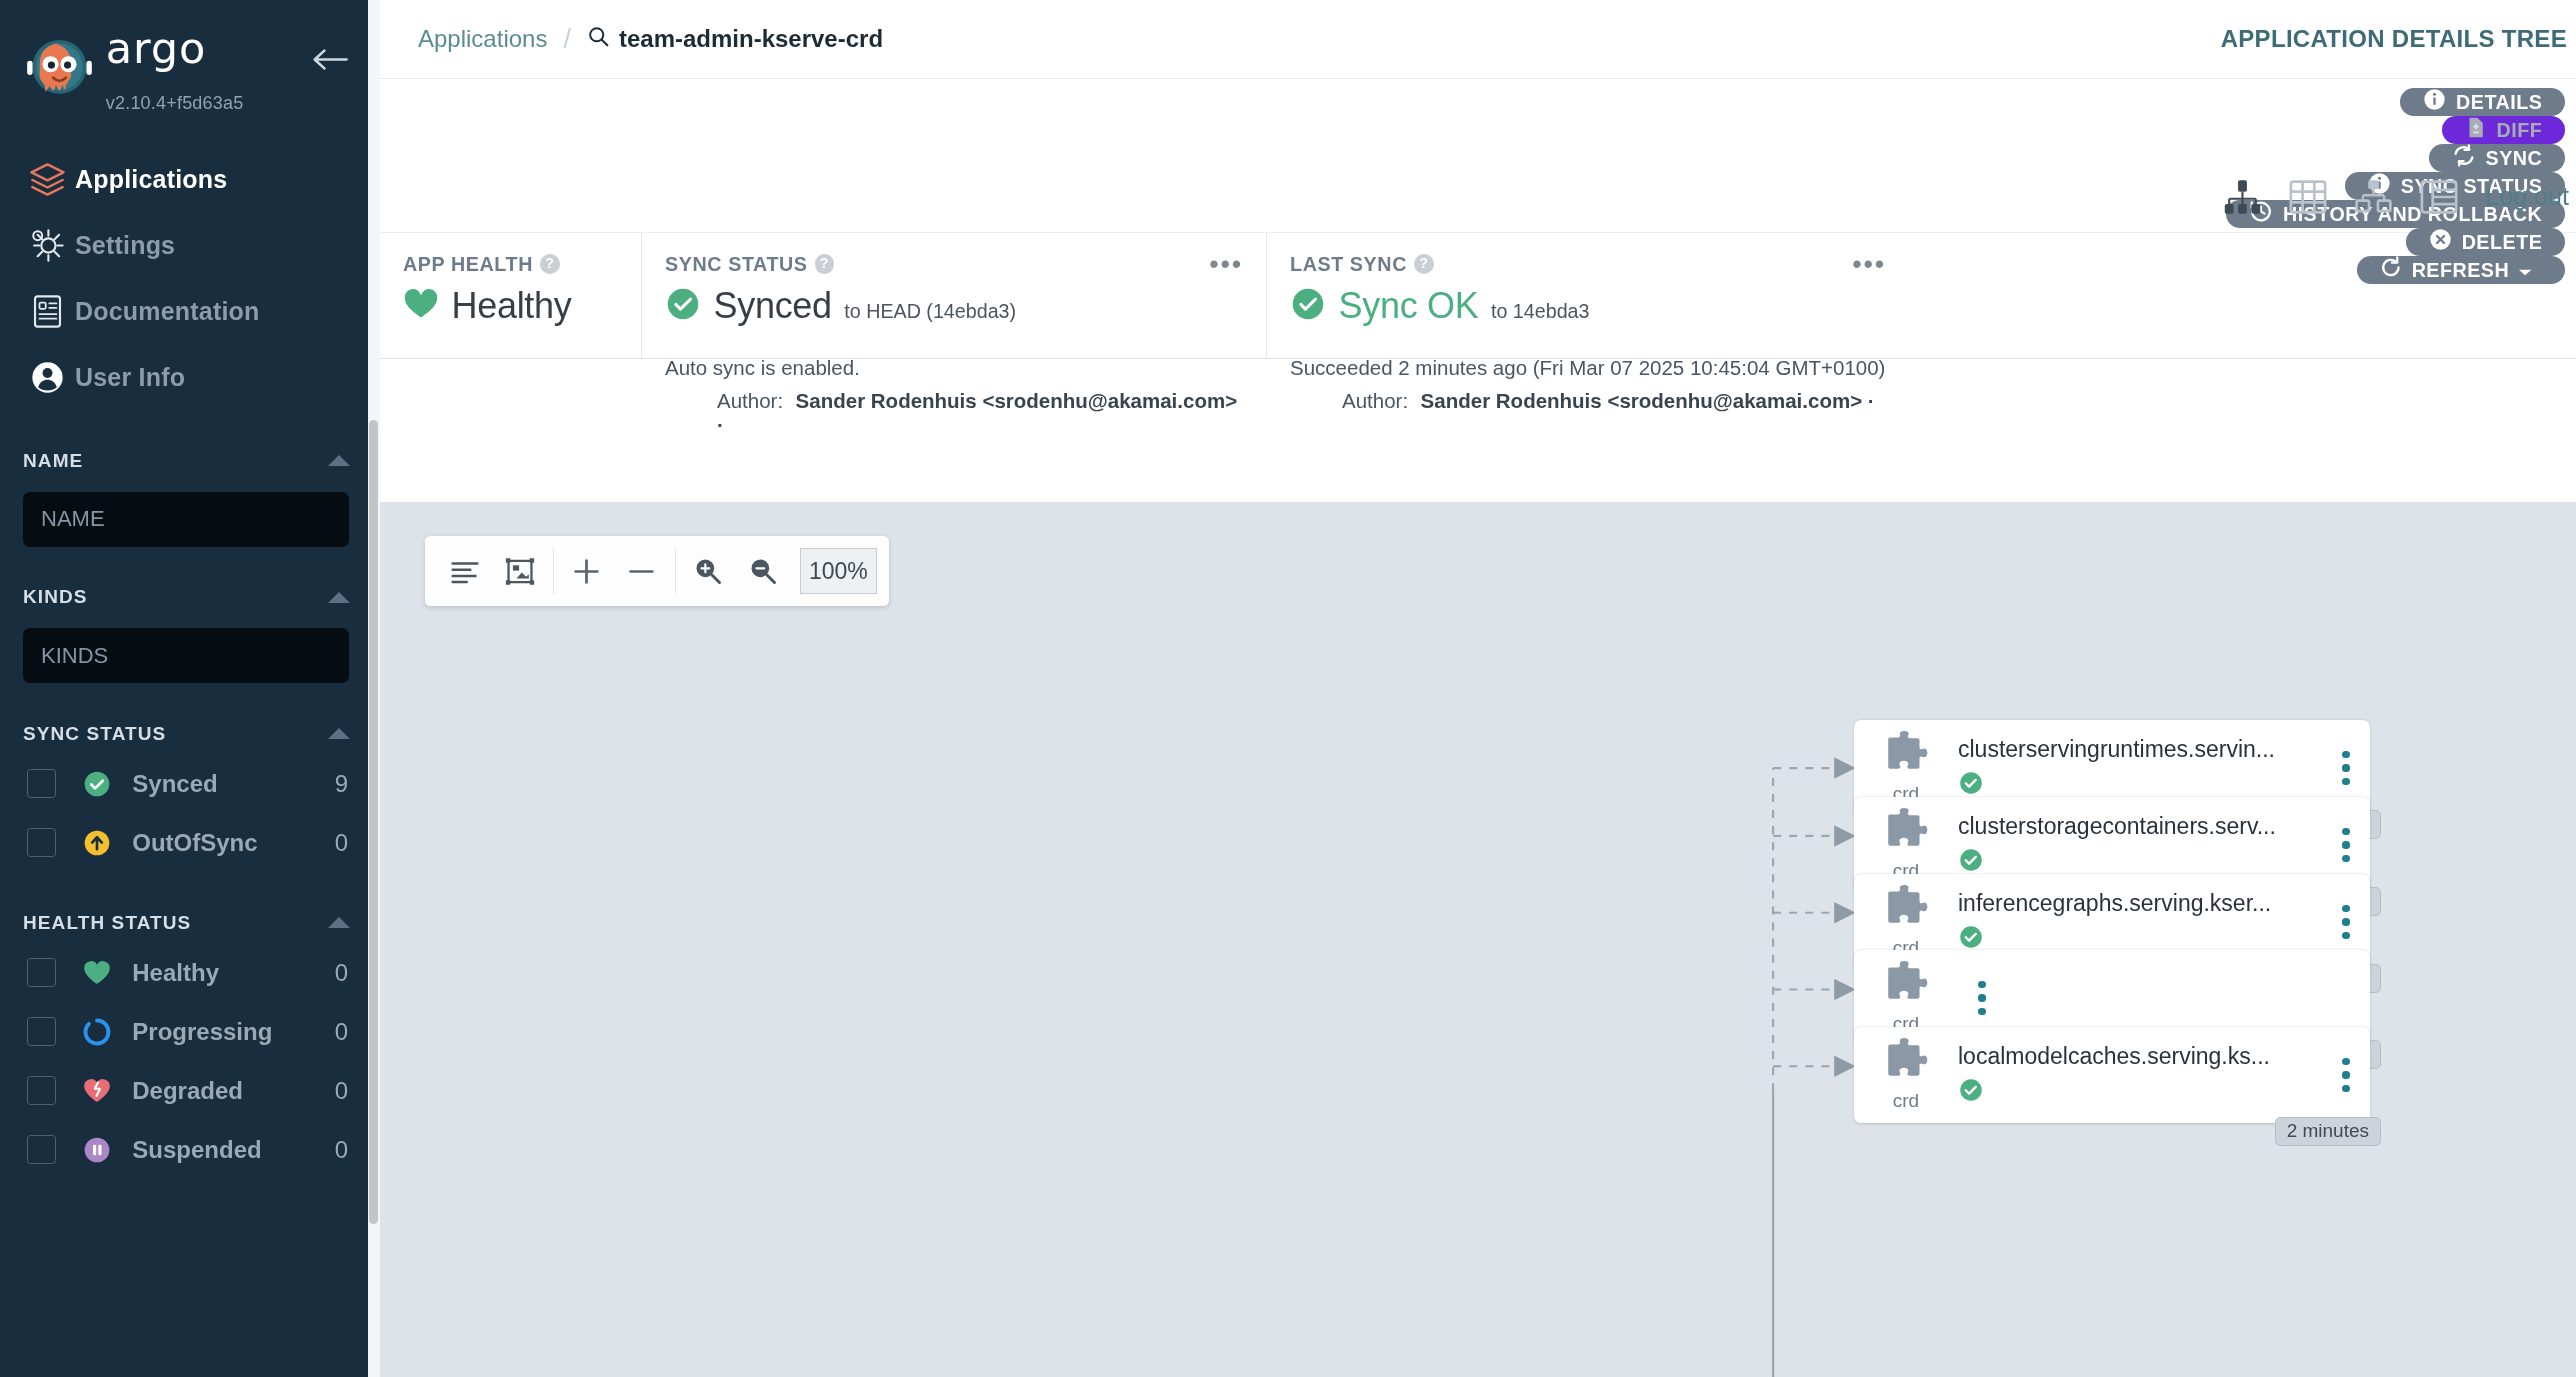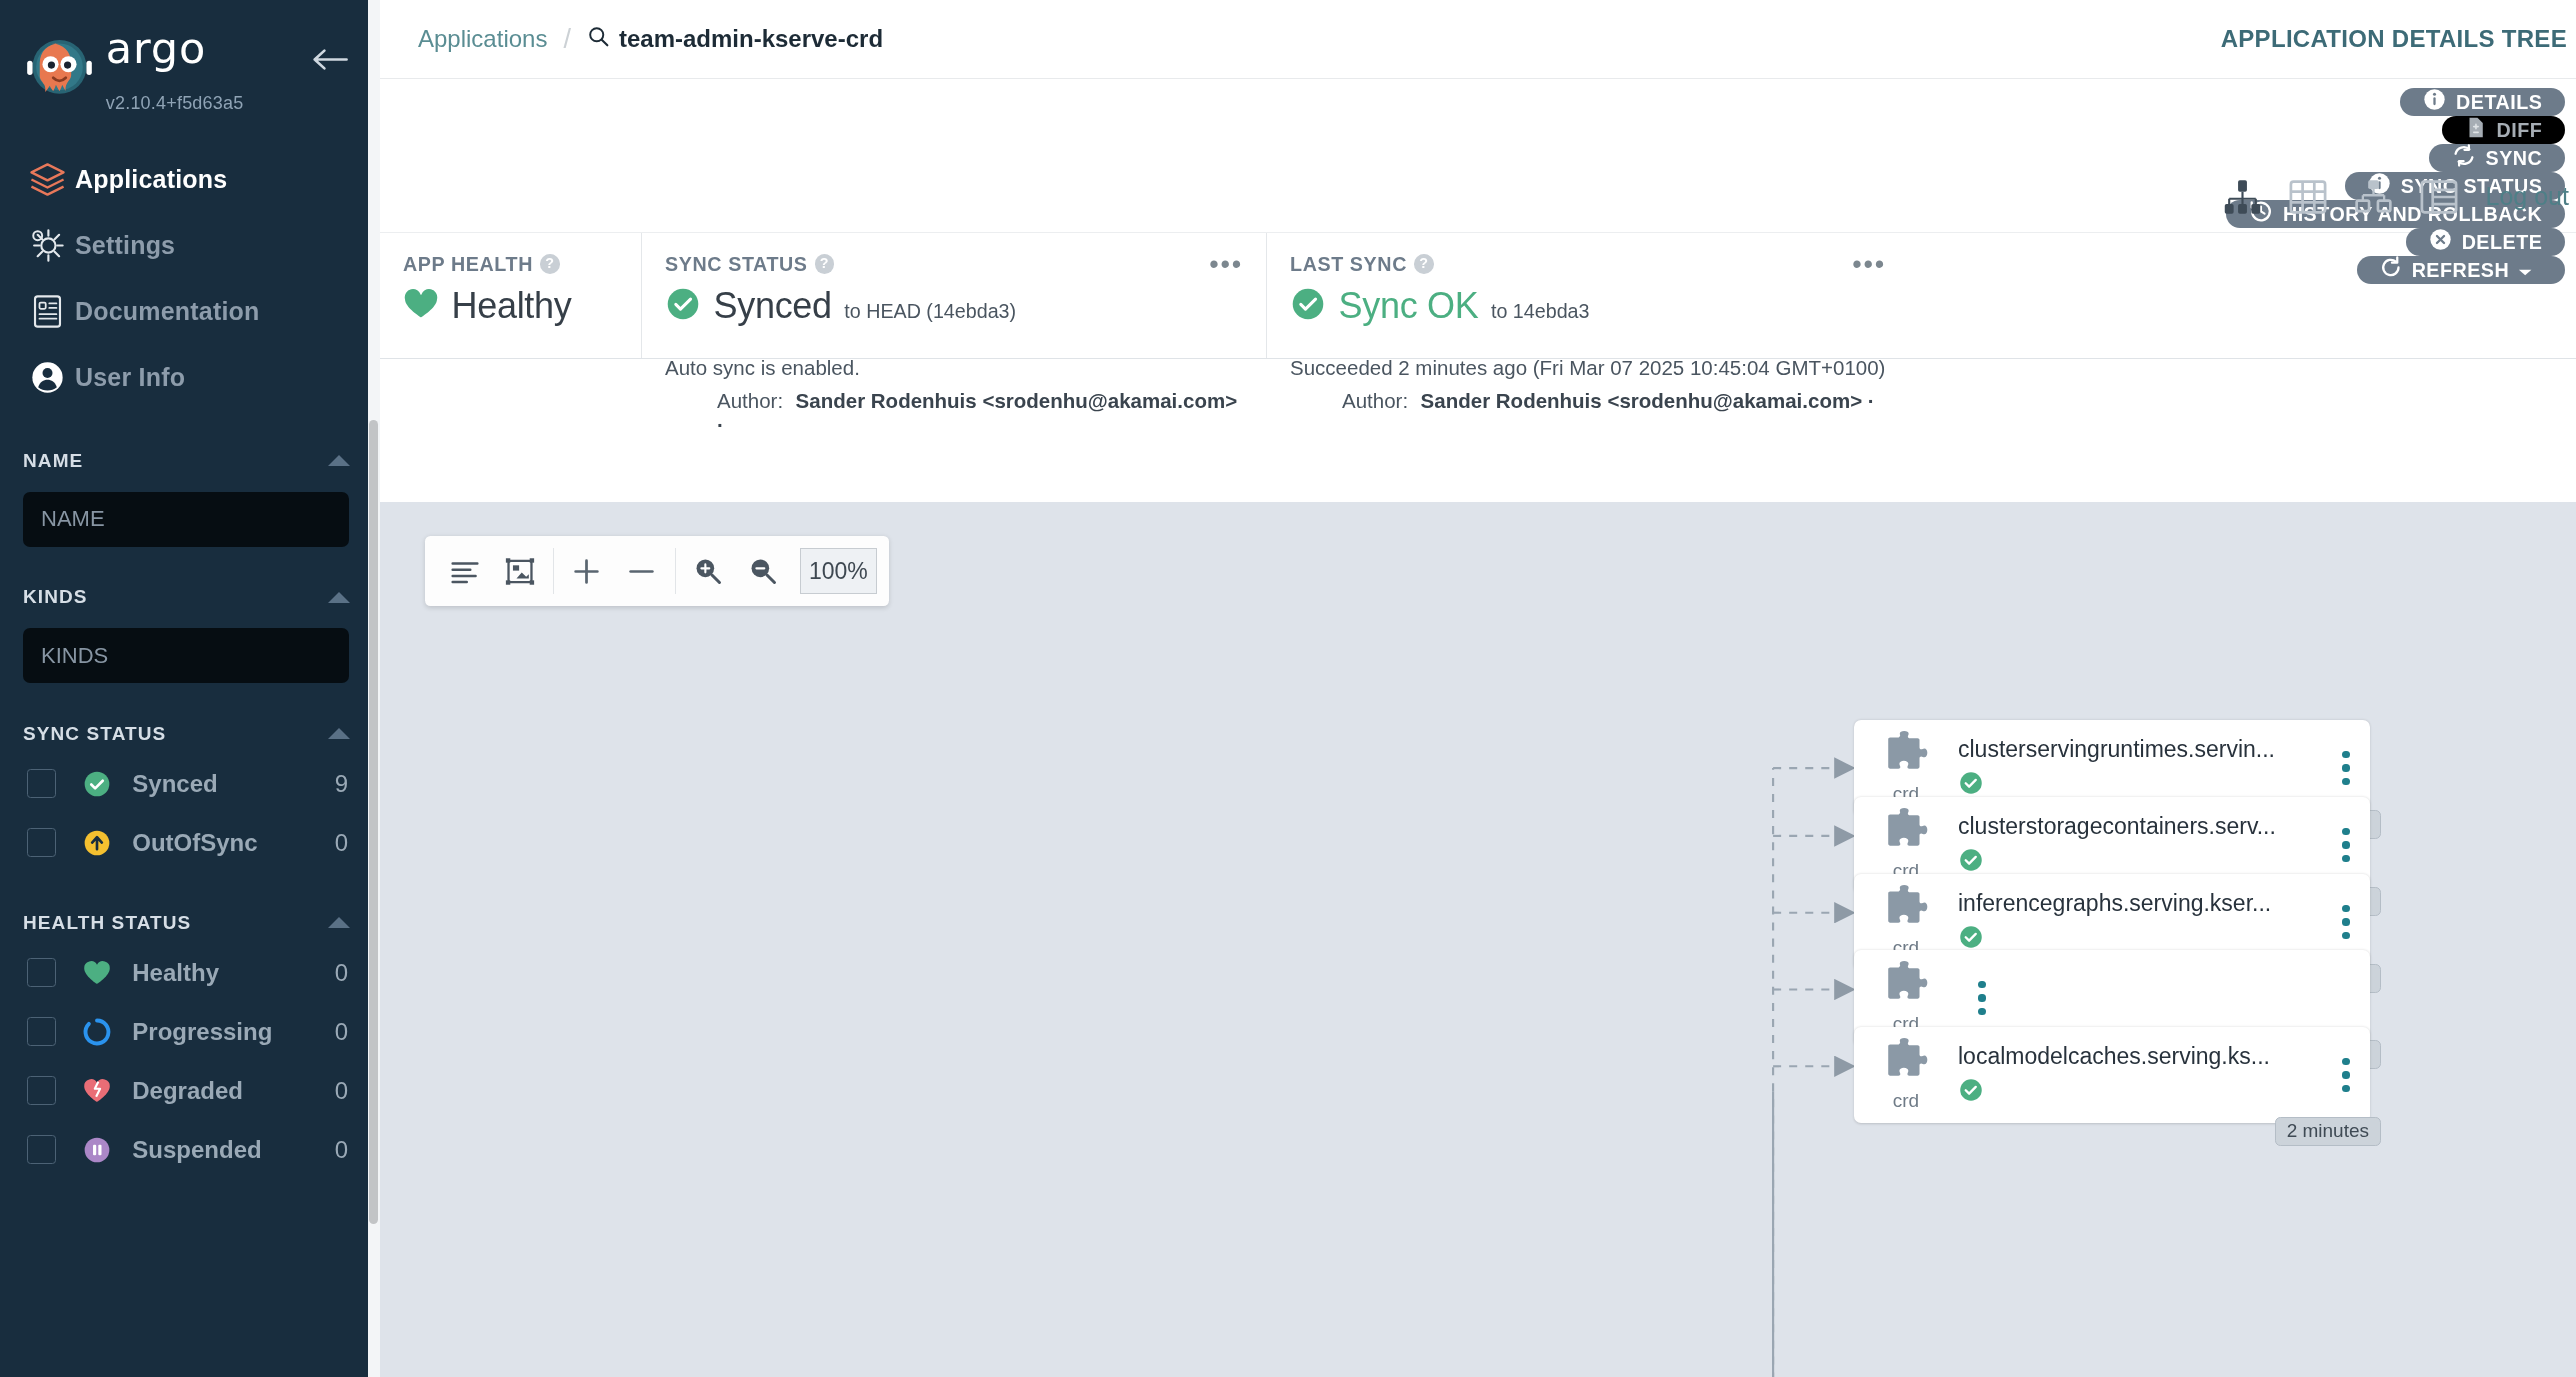--- a/index.html
+++ b/index.html
@@ -85,21 +85,21 @@
     font-size: 24px; color: #3d6b77; font-weight: 700; letter-spacing: 0.3px; cursor: pointer;
   }
 
   .actionbar { height: 82px; display: flex; align-items: flex-end; padding-left: 38px; padding-top: 9px; flex-direction: column; }
   .abtn {
     height: 55px; border-radius: 28px; background: #6d7b8a; color: #fff;
     display: inline-flex; align-items: center; padding: 0 23px; margin-right: 10.7px;
     font-size: 19.7px; font-weight: 700; letter-spacing: 0.5px; cursor: pointer; border: none;
     font-family: "Liberation Sans", sans-serif; white-space: nowrap;
   }
-  .abtn.disabled { background: #000000; color: #a6adb4; cursor: default; }
+  .abtn.disabled { background: #6d28d9; color: #a6adb4; cursor: default; }
   .abtn svg { margin-right: 9.8px; flex: 0 0 auto; }
 
   .viewbar { height: 71px; display: flex; align-items: center; justify-content: flex-end; padding-right: 7.1px; }
   .vicon { margin-left: 27px; cursor: pointer; display: flex; align-items: center; }
   .logout { margin-left: 27px; font-size: 25px; color: #4e7f87; cursor: pointer; }
 
   
   .cards { display: flex; height: 127px; border-top: 0.9px solid #eceef0; border-bottom: 0.9px solid #dfe3e7; }
   .card { padding: 19.7px 23px 0 23px; position: relative; }
   .card + .card { border-left: 0.9px solid #e4e7ea; }

